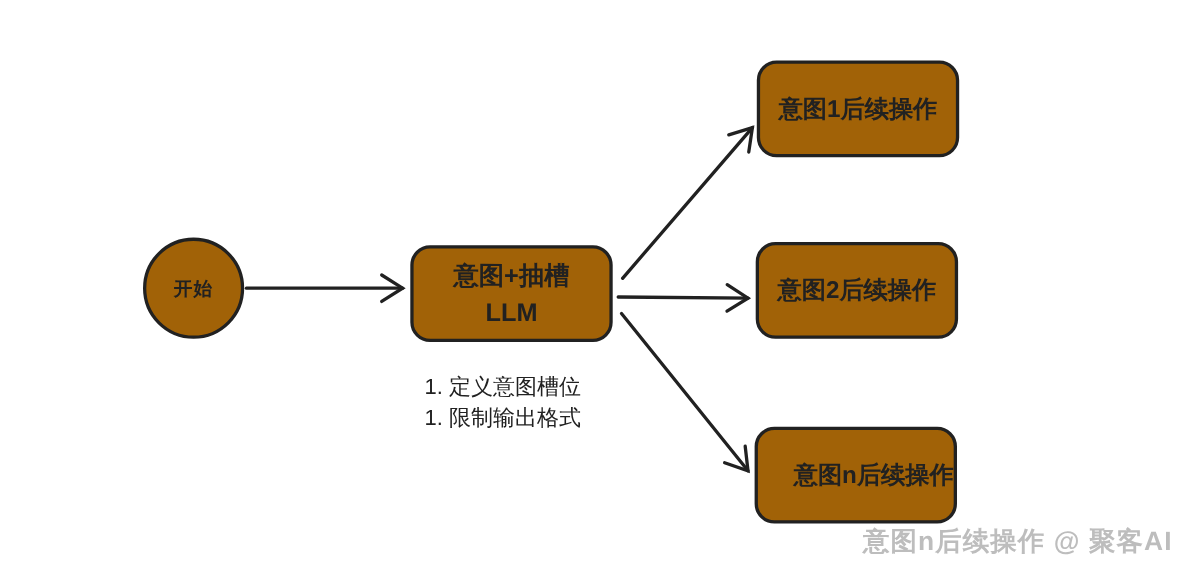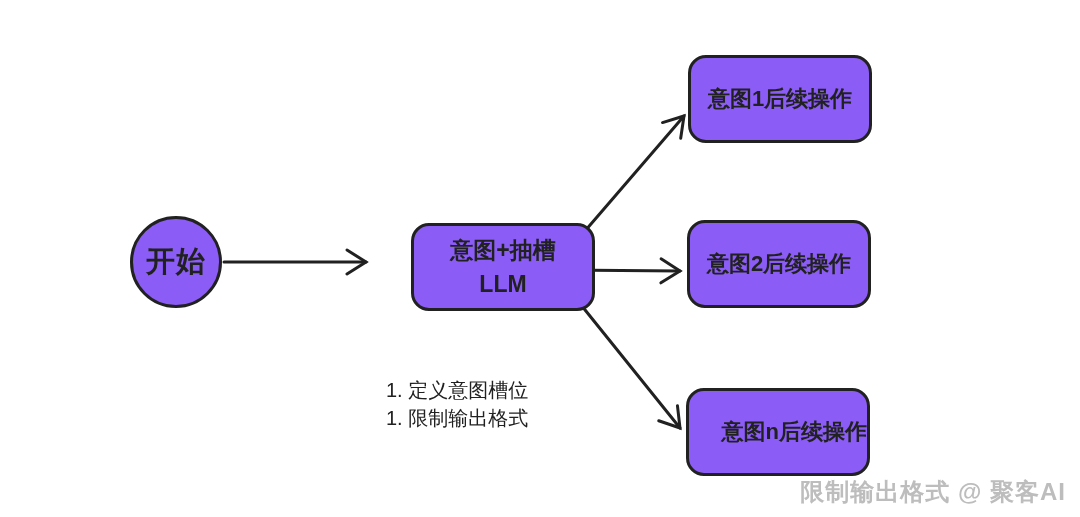--- a/index.html
+++ b/index.html
@@ -25,64 +25,62 @@
   .arrows line {
     stroke: #212121;
     stroke-width: 3;
     stroke-linecap: round;
     fill: none;
   }
   .node {
     position: absolute;
     box-sizing: border-box;
     border: 3px solid #212121;
-    background: #8b5cf6;
+    background: #a16207;
     color: #212121;
     display: flex;
     flex-direction: column;
     align-items: center;
     justify-content: center;
     text-align: center;
   }
   .circle {
     left: 130px;
     top: 216px;
     width: 92px;
     height: 92px;
     border-radius: 50%;
-    font-size: 29px;
+    font-size: 17px;
     font-weight: 600;
     letter-spacing: 1px;
   }
   .box {
     width: 184px;
     height: 88px;
     border-radius: 18px;
     font-size: 22px;
     font-weight: 600;
   }
   .center-box {
     left: 373px;
     top: 223px;
     line-height: 34px;
     font-size: 23px;
-    margin-left: 38px;
   }
   .intent-1 { left: 688px; top: 55px; }
   .intent-2 { left: 687px; top: 220px; }
   .intent-n { left: 686px; top: 388px; align-items: flex-end; }
   .notes {
     position: absolute;
     left: 386px;
     top: 338px;
     color: #212121;
     font-size: 20px;
     line-height: 28px;
     white-space: nowrap;
-    margin-top: 38px;
   }
   .watermark {
     position: absolute;
     right: 14px;
     bottom: 9px;
     font-size: 24px;
     font-weight: bold;
     color: #bdbdbd;
     text-shadow: 1px 1px 0 #ffffff;
     letter-spacing: 1px;
@@ -125,15 +123,15 @@
   </div>
 
   <div class="node box intent-2">
     <span>意图2后续操作</span>
   </div>
 
   <div class="node box intent-n">
     <span>意图n后续操作</span>
   </div>
 
-  <div class="watermark">限制输出格式 @ 聚客AI</div>
+  <div class="watermark">意图n后续操作 @ 聚客AI</div>
 
 </div>
 
 </body></html>

